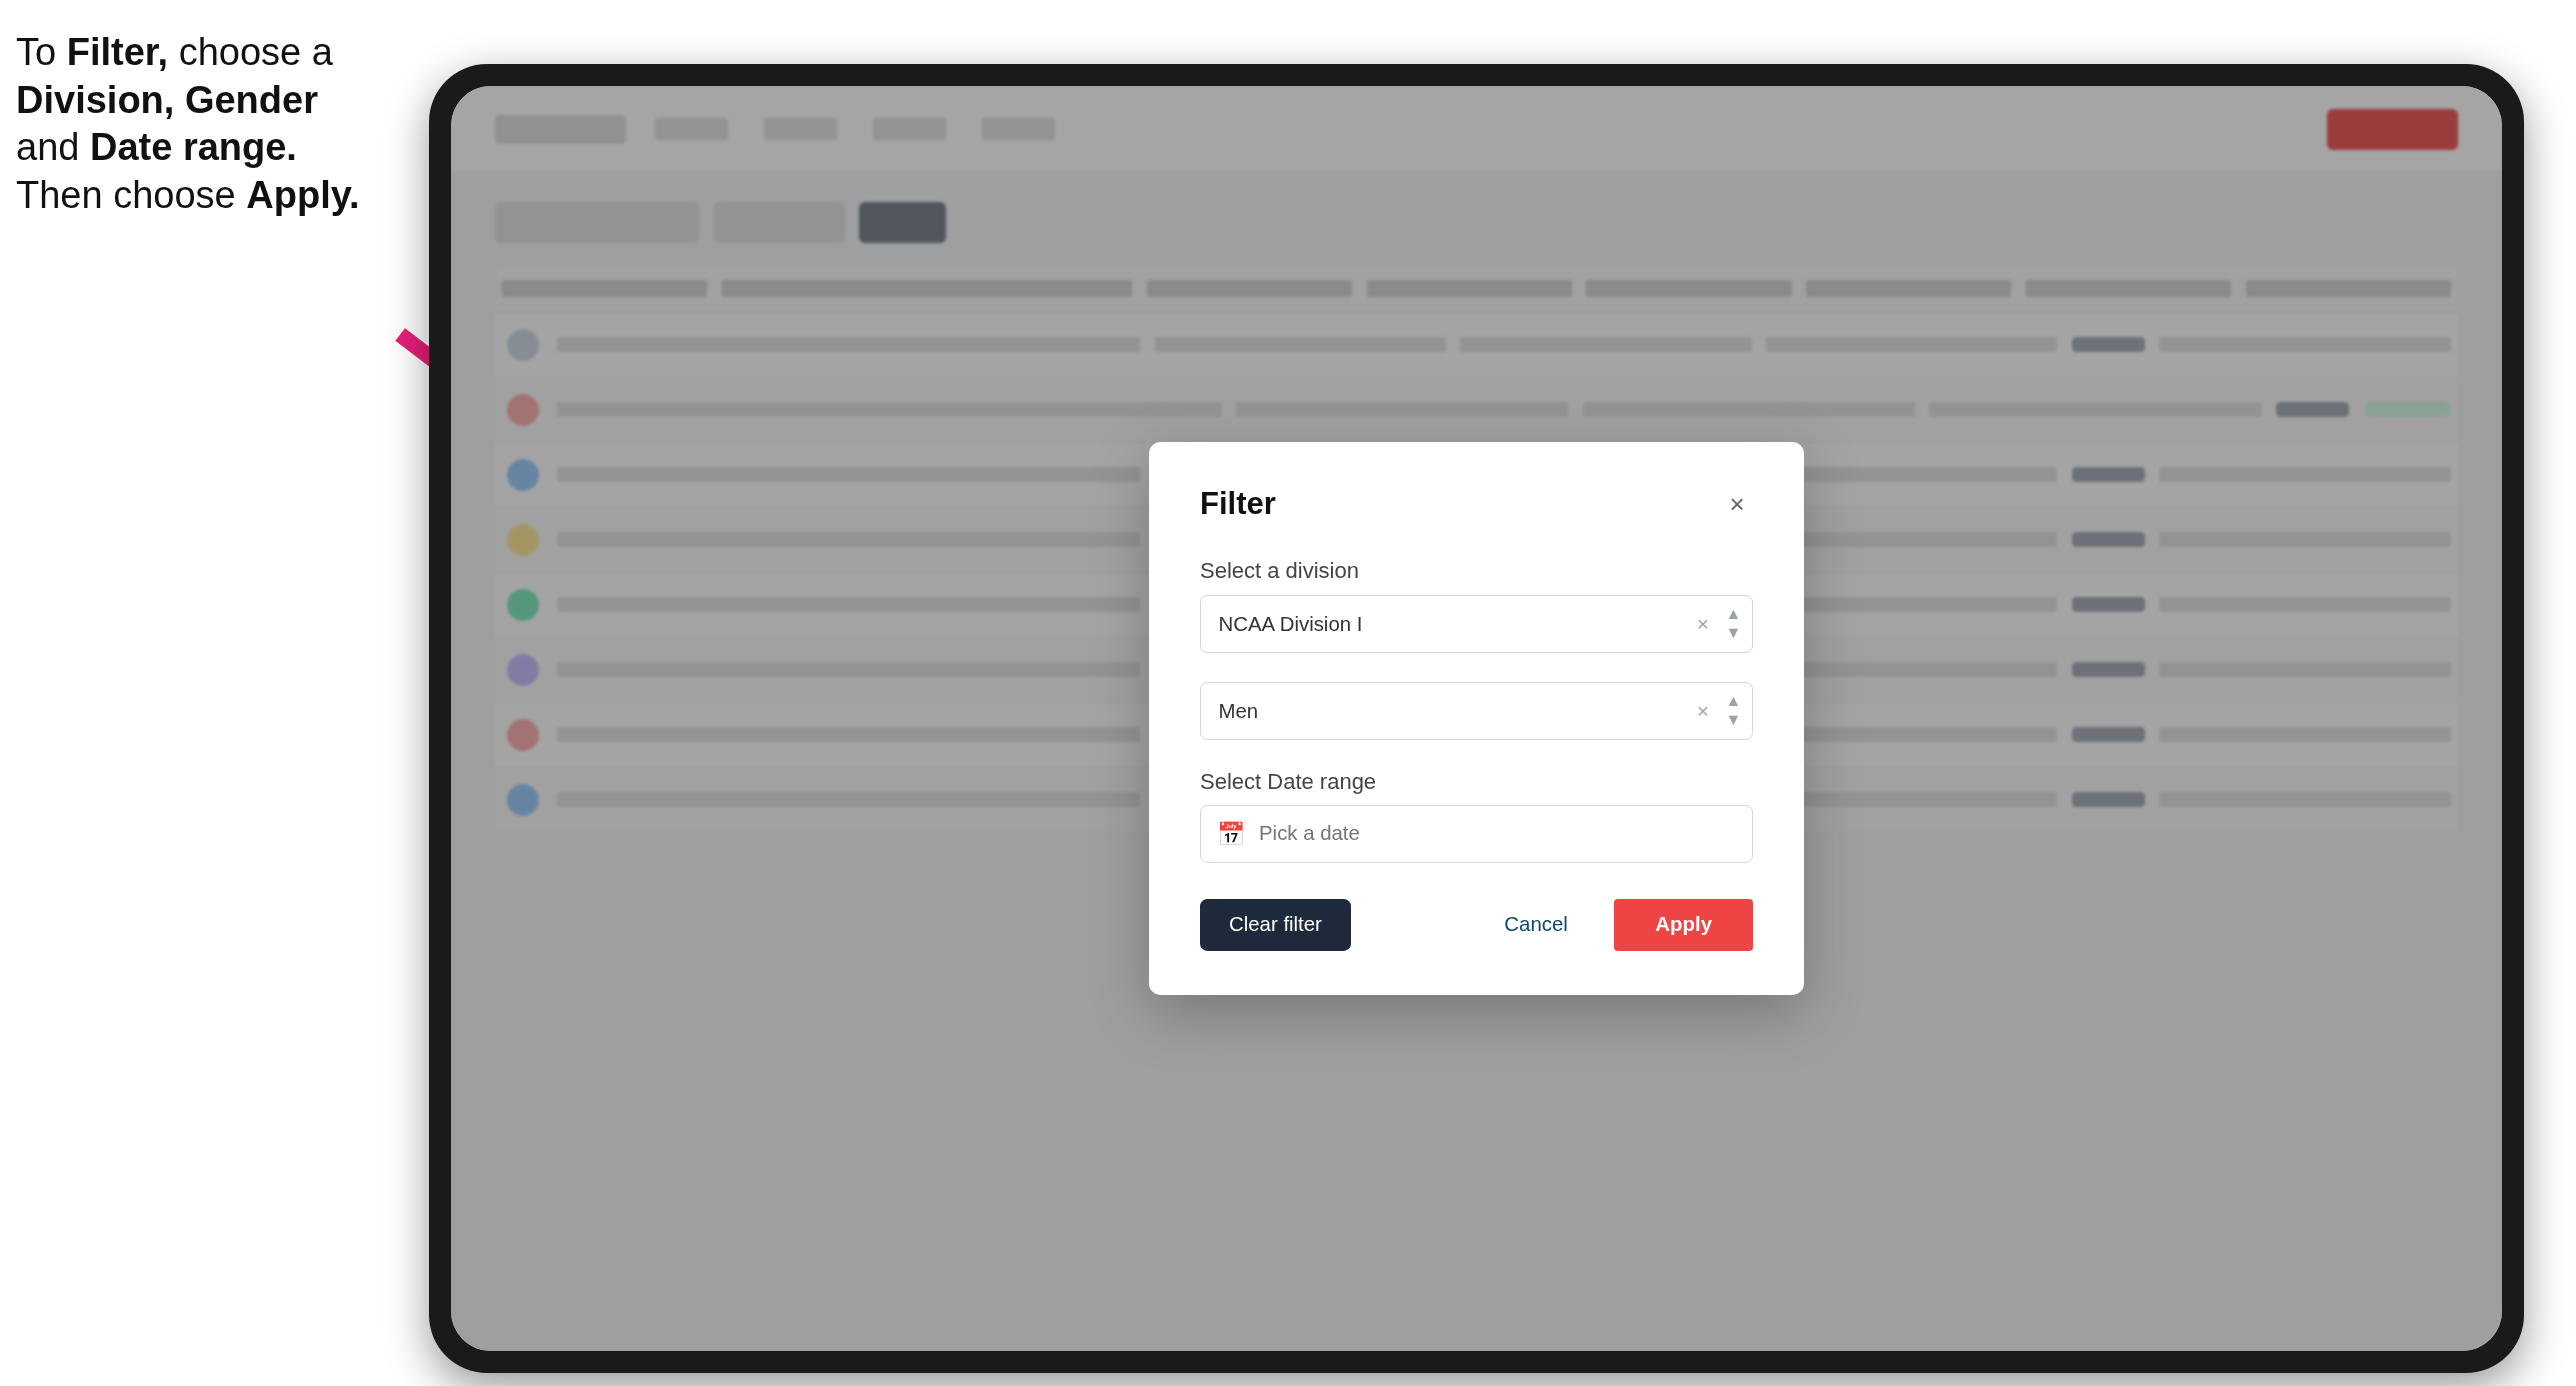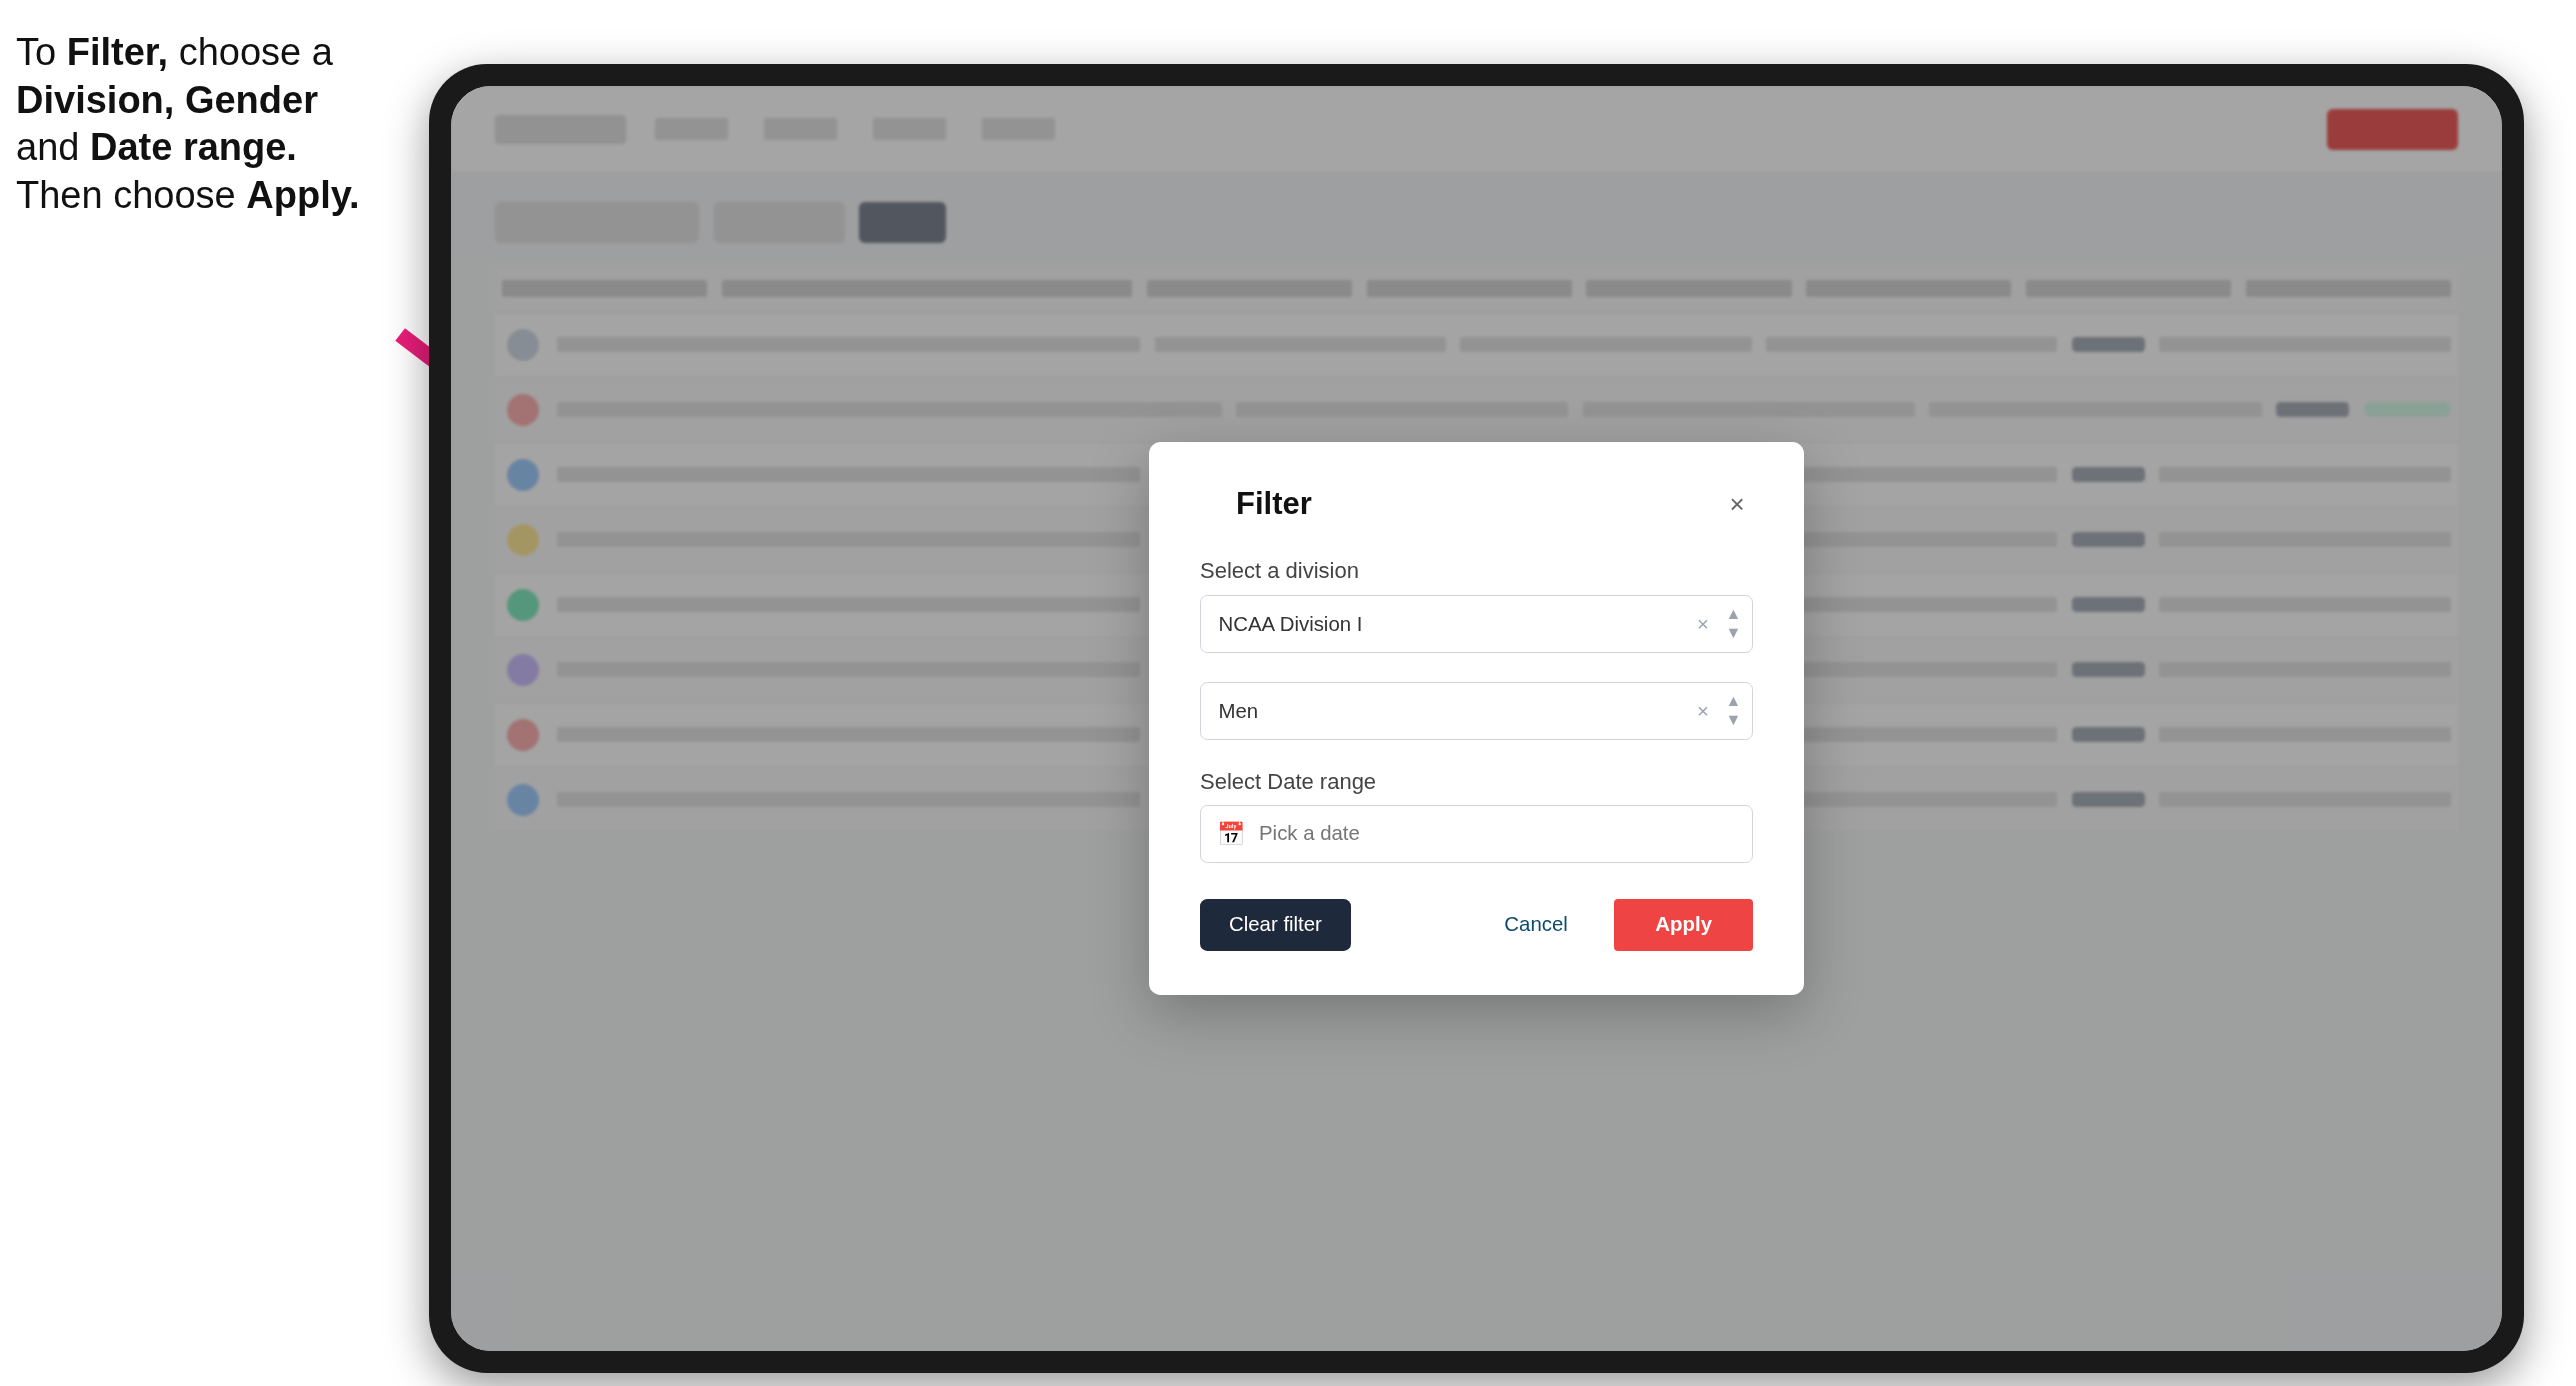--- a/index.html
+++ b/index.html
@@ -204,21 +204,20 @@
       padding: 44px 51px;
       box-shadow: 0 18px 58px rgba(0,0,0,0.25);
       position: relative;
     }
 
     .modal-header {
       display: flex;
       justify-content: space-between;
       align-items: center;
       margin-bottom: 36px;
-      margin-left: 36px;
     }
 
     .modal-title {
       font-size: 31px;
       font-weight: 600;
       color: #111;
     }
 
     .modal-close {
       width: 32px;

